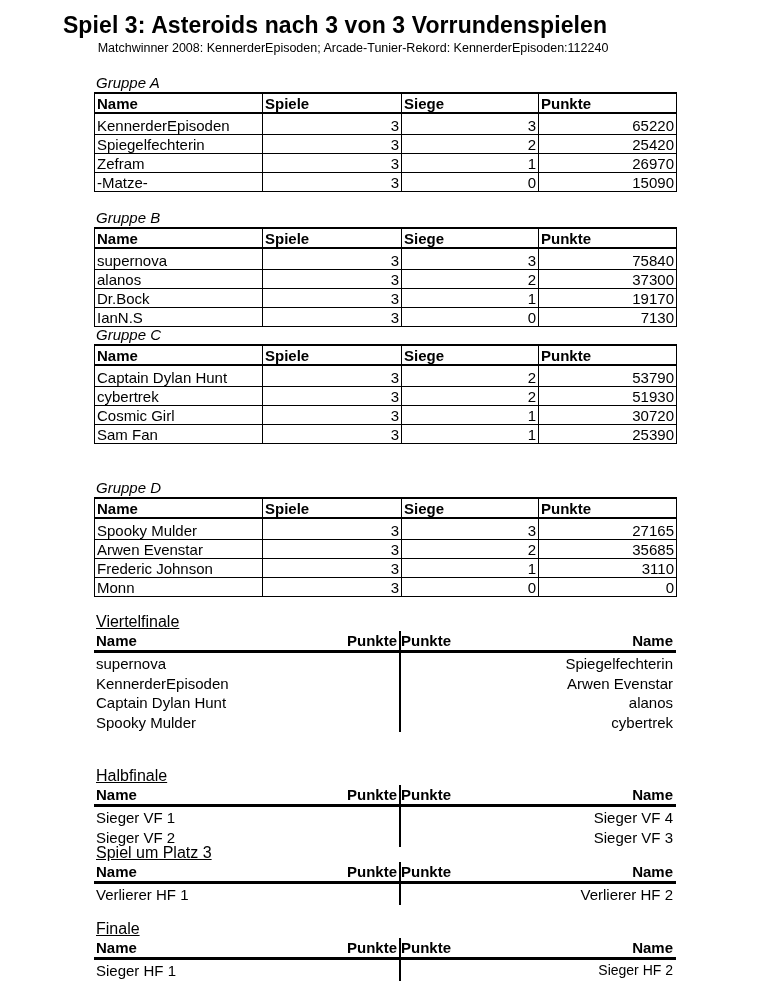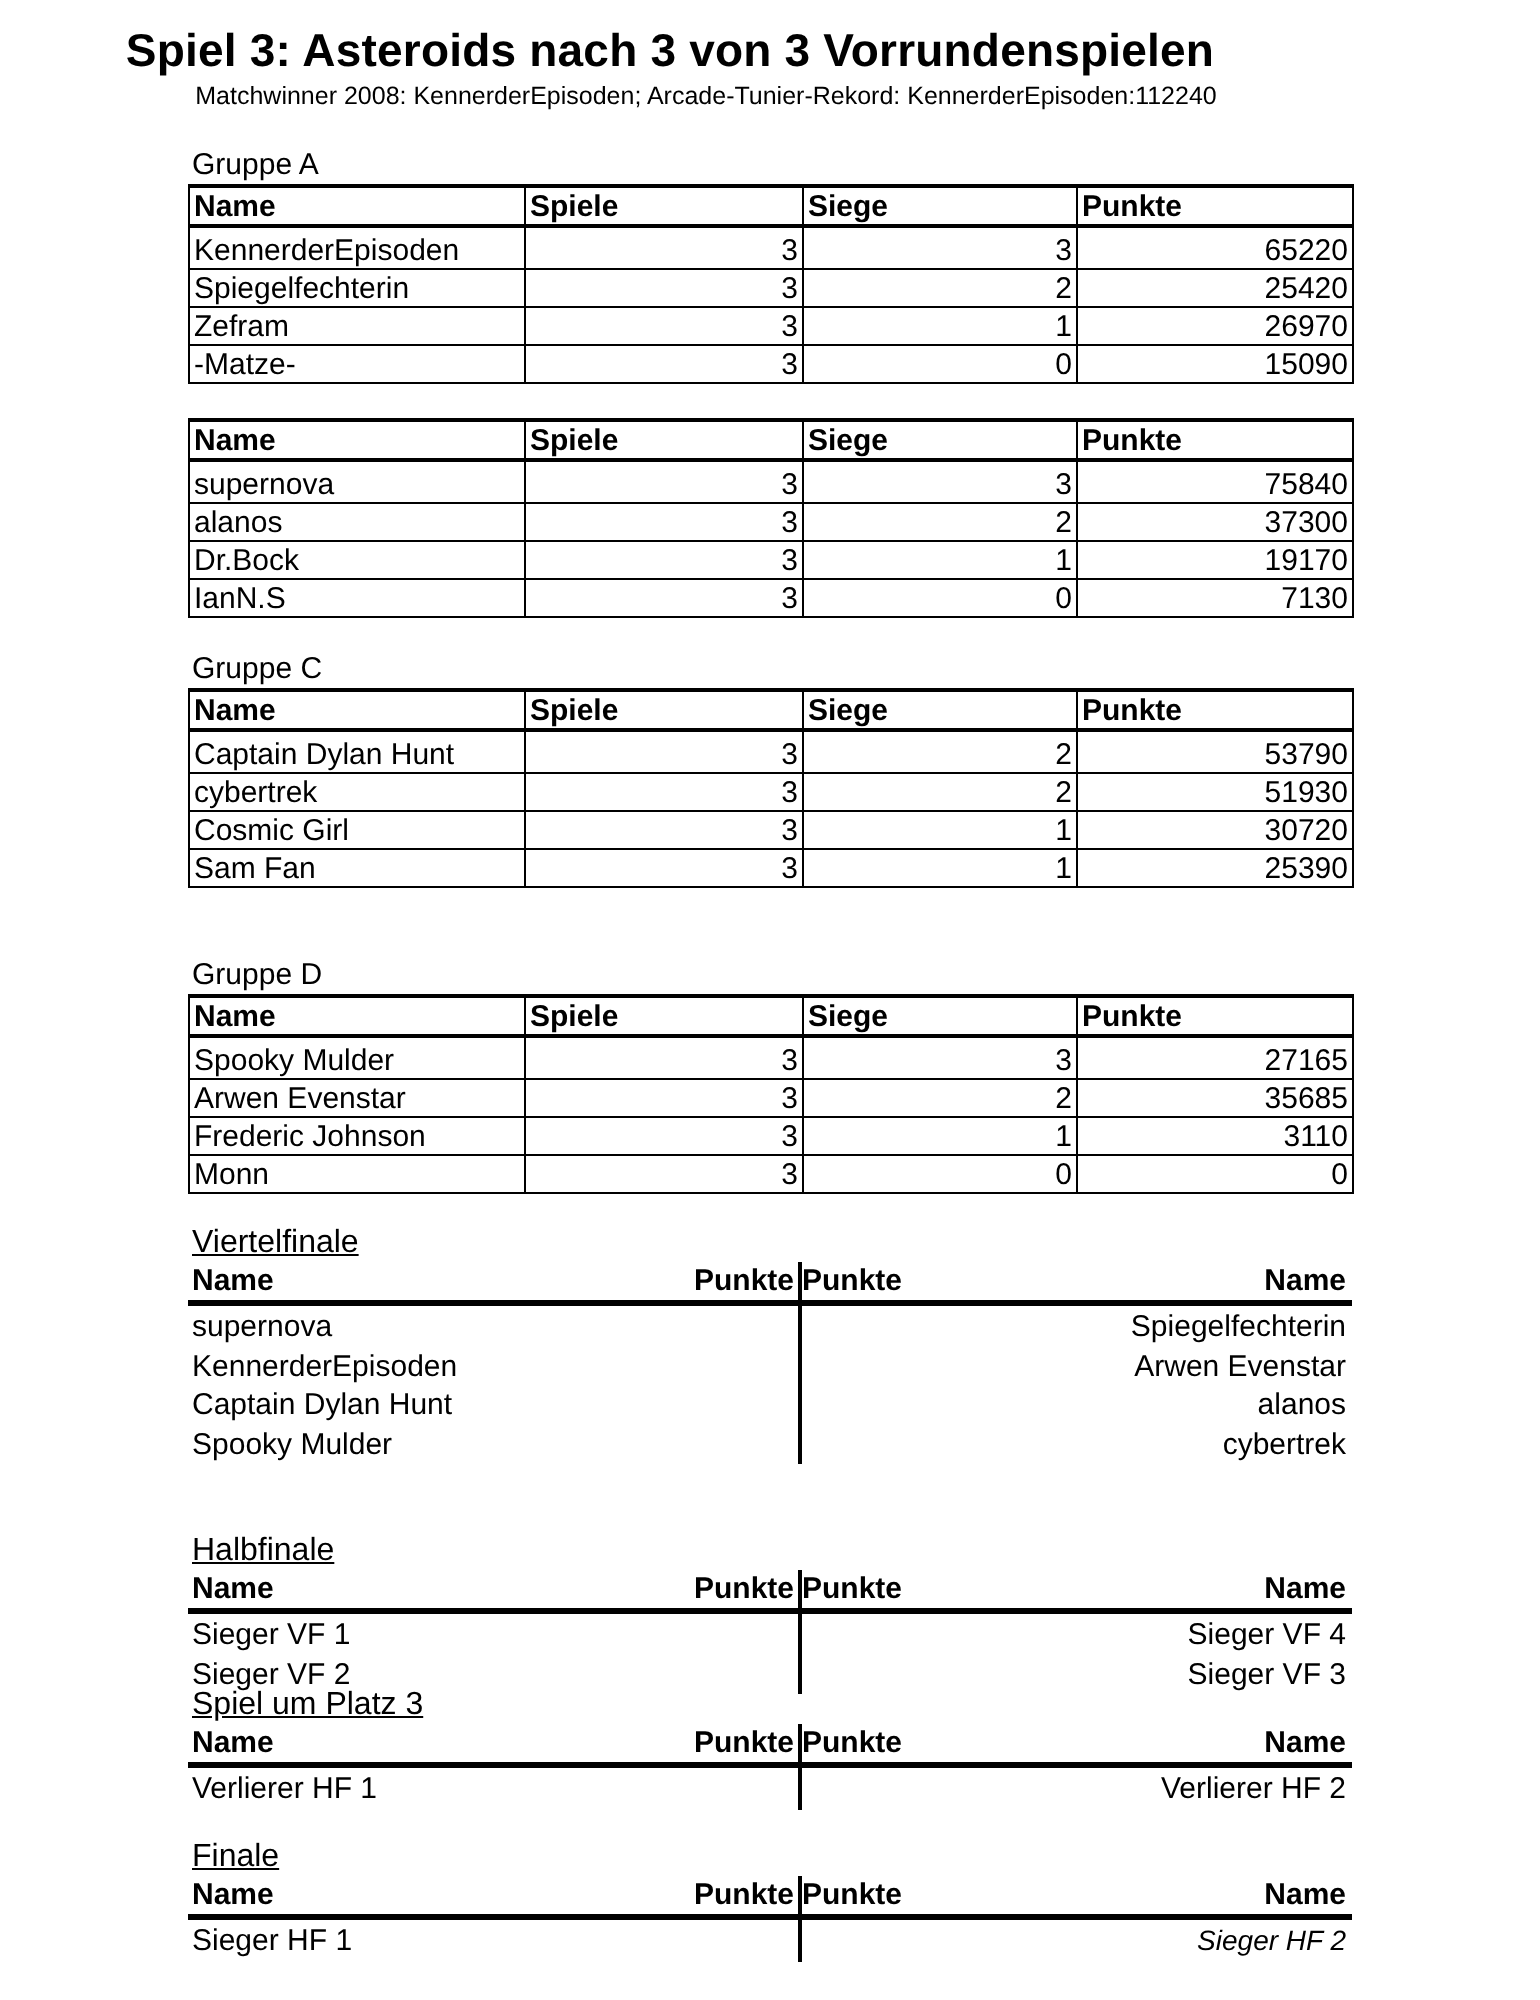--- a/index.html
+++ b/index.html
@@ -3,21 +3,21 @@
   <meta charset="utf-8">
   <style>
     html, body { margin: 0; padding: 0; background: #ffffff; }
     body { width: 770px; height: 1000px; position: relative; overflow: hidden;
            font-family: "Liberation Sans", sans-serif; color: #000; }
     .title { position: absolute; top: 12px; left: 0; width: 670px; text-align: center;
              font-size: 23px; font-weight: bold; letter-spacing: 0.1px; }
     .subtitle { position: absolute; top: 41px; left: 0; width: 706px; text-align: center;
                 font-size: 12.5px; }
     .group { position: absolute; left: 94px; width: 582px; }
-    .group-label { font-size: 15px; height: 18px; line-height: 18px; padding-left: 2px; }
+    .group-label { font-size: 15px; height: 18px; line-height: 18px; padding-left: 2px; font-style: italic; }
     table.grp { border-collapse: collapse; width: 582px; table-layout: fixed; }
     table.grp td, table.grp th { border: 1px solid #000; font-size: 15px; height: 18px;
                                  line-height: 17px; padding: 0 2px; white-space: nowrap; overflow: hidden; }
     table.grp th { font-weight: bold; text-align: left; border-bottom: 2px solid #000; border-top: 2px solid #000; }
     table.grp tr.first-row td { padding-top: 2px; height: 18px; }
     table.grp td.num { text-align: right; }
     table.grp col.c1 { width: 168px; }
     table.grp col.c2 { width: 139px; }
     table.grp col.c3 { width: 137px; }
     table.grp col.c4 { width: 138px; }
@@ -29,21 +29,21 @@
     .ko-head span { position: absolute; top: 0; line-height: 19px; }
     .ko-head .h-name-l { left: 2px; }
     .ko-head .h-pts-l { right: 279px; }
     .ko-head .h-pts-r { left: 307px; }
     .ko-head .h-name-r { right: 3px; }
     .ko-divider { position: absolute; left: 305px; width: 2px; background: #000; }
     .ko-row { position: relative; height: 19.5px; font-size: 15px; }
     .ko-row span { position: absolute; top: 1px; line-height: 19px; }
     .ko-row .n-l { left: 2px; }
     .ko-row .n-r { right: 3px; }
-    .ko-row .n-r.small { font-size: 14px; font-style: italic; }
+    .ko-row .n-r.small { font-size: 14px; }
   </style>
 </head>
 <body>
 
 <div class="title">Spiel 3: Asteroids nach 3 von 3 Vorrundenspielen</div>
 <div class="subtitle">Matchwinner 2008: KennerderEpisoden; Arcade-Tunier-Rekord: KennerderEpisoden:112240</div>
 
 <div id="groups-container">
     <div class="group" style="top: 74px;">
       <div class="group-label">Gruppe A</div>
@@ -82,20 +82,21 @@
           <tr class="">
             <td>-Matze-</td>
             <td class="num">3</td>
             <td class="num">0</td>
             <td class="num">15090</td>
           </tr>
         </tbody>
       </table>
     </div>
     <div class="group" style="top: 209px;">
+      <div class="group-label">Gruppe B</div>
       <table class="grp">
         <colgroup>
           <col class="c1">
           <col class="c2">
           <col class="c3">
           <col class="c4">
         </colgroup>
         <tbody>
           <tr>
             <th>Name</th>

